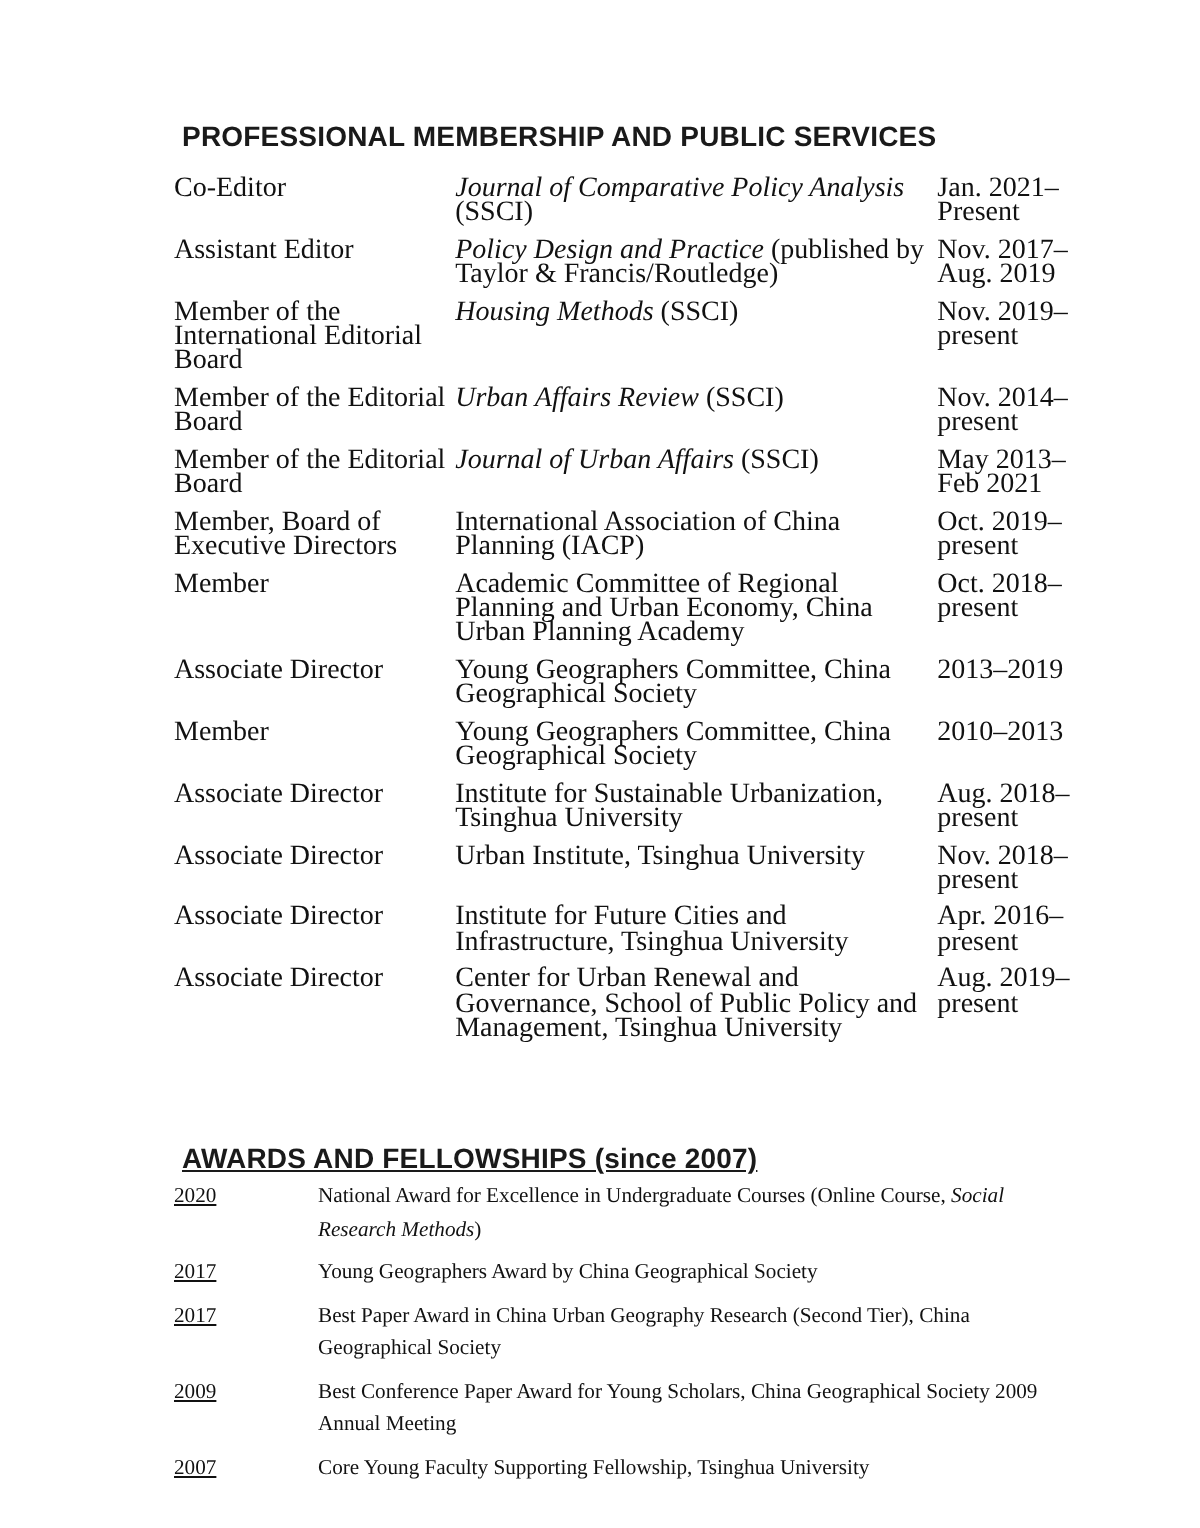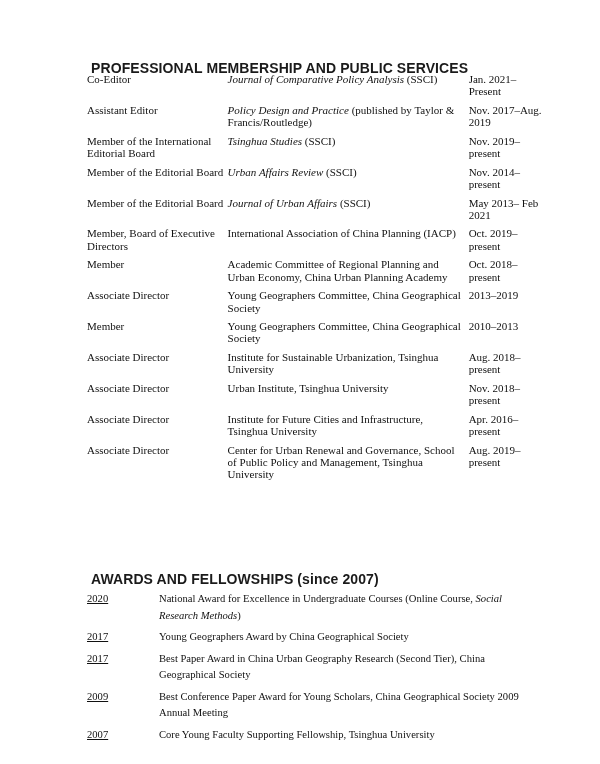--- a/index.html
+++ b/index.html
@@ -1,19 +1,19 @@
 <!DOCTYPE html>
 <html><head>
 <meta charset="utf-8">
 <style>
   html, body { margin: 0; padding: 0; background: #ffffff; }
   body { width: 600px; height: 764px; overflow: hidden; position: relative; color: #111; font-family: "Liberation Serif", serif; }
   .page { position: absolute; left: 0; top: 0; width: 600px; height: 764px; }
   .section-heading { position: absolute; left: 87px; font-family: "Liberation Sans", sans-serif; font-weight: bold; font-size: 14px; letter-spacing: 0.1px; color: #1a1a1a; margin: 4px; }
-  .ms-table { position: absolute; left: 87px; top: 73px; width: 460px; border-collapse: collapse; font-size: 11px; line-height: 12.3px; }
+  .ms-table { position: absolute; left: 87px; top: 89px; width: 460px; border-collapse: collapse; font-size: 14px; line-height: 12.3px; }
   .ms-table td { vertical-align: top; padding: 0 0 6.3px 0; }
   .ms-table td.role { width: 140px; }
   .ms-table td.org { width: 236px; padding-right: 4px; }
   .ms-table td.date { width: 78px; }
   .aw-table { position: absolute; left: 87px; top: 591px; width: 440px; border-collapse: collapse; font-size: 10.6px; line-height: 16.5px; }
   .aw-table td { vertical-align: top; padding: 0 0 5px 0; }
   .aw-table td.year { width: 72px; text-decoration: underline; }
   i { }
 </style>
 </head>
@@ -31,21 +31,21 @@
         <td class="org"><i>Journal of Comparative Policy Analysis</i><span> (SSCI)</span></td>
         <td class="date">Jan. 2021–Present</td>
       </tr>
       <tr>
         <td class="role">Assistant Editor</td>
         <td class="org"><i>Policy Design and Practice</i><span> (published by Taylor &amp; Francis/Routledge)</span></td>
         <td class="date">Nov. 2017–Aug. 2019</td>
       </tr>
       <tr>
         <td class="role">Member of the International Editorial Board</td>
-        <td class="org"><i>Tsinghua Studies</i><span> (SSCI)</span></td>
+        <td class="org"><i>Housing Methods</i><span> (SSCI)</span></td>
         <td class="date">Nov. 2019–present</td>
       </tr>
       <tr>
         <td class="role">Member of the Editorial Board</td>
         <td class="org"><i>Urban Affairs Review</i><span> (SSCI)</span></td>
         <td class="date">Nov. 2014–present</td>
       </tr>
       <tr>
         <td class="role">Member of the Editorial Board</td>
         <td class="org"><i>Journal of Urban Affairs</i><span> (SSCI)</span></td>
@@ -87,21 +87,21 @@
         <td class="date">Apr. 2016–present</td>
       </tr>
       <tr>
         <td class="role">Associate Director</td>
         <td class="org"><i></i><span>Center for Urban Renewal and Governance, School of Public Policy and Management, Tsinghua University</span></td>
         <td class="date">Aug. 2019–present</td>
       </tr>
     </tbody>
   </table>
 
-  <h2 class="section-heading" style="top:567px;">AWARDS AND FELLOWSHIPS (since 2007)</h2>
+  <h2 class="section-heading" style="top:567px;text-decoration:underline;">AWARDS AND FELLOWSHIPS (since 2007)</h2>
 
   <table class="aw-table">
     <tbody>
       <tr>
         <td class="year">2020</td>
         <td><span>National Award for Excellence in Undergraduate Courses (Online Course, </span><i>Social Research Methods</i><span>)</span></td>
       </tr>
       <tr>
         <td class="year">2017</td>
         <td><span>Young Geographers Award by China Geographical Society</span><i></i><span></span></td>

